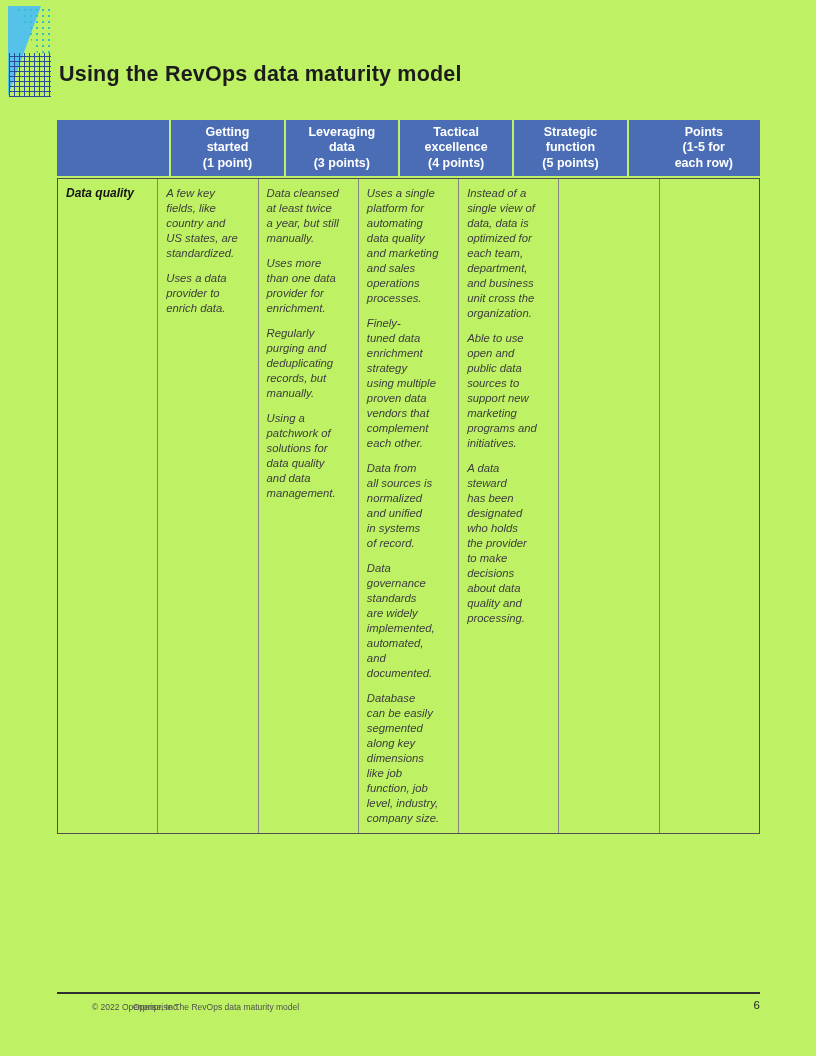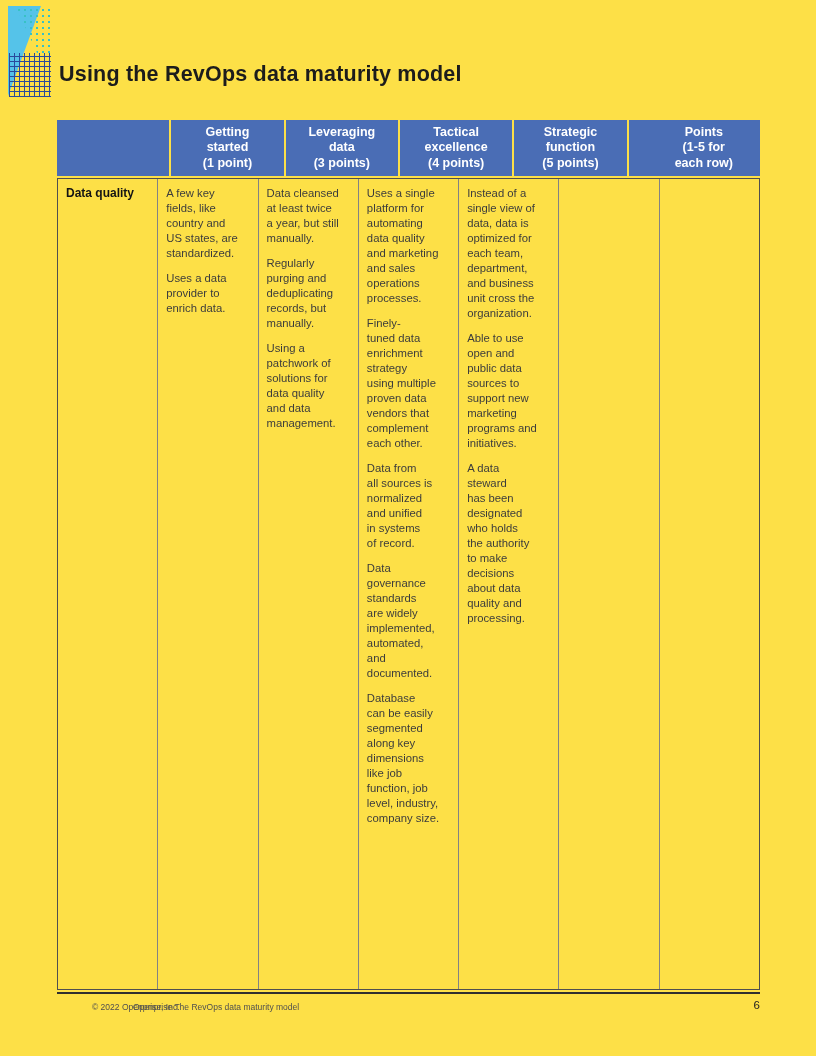--- a/index.html
+++ b/index.html
@@ -1,16 +1,16 @@
 <!DOCTYPE html>
 <html><head>
 <meta charset="utf-8">
 <style>
   html,body{margin:0;padding:0;background:#fff;}
-  .page{position:relative;width:816px;height:1056px;background:#fde047;overflow:hidden;
+  .page{position:relative;width:816px;height:1056px;background:#bef264;overflow:hidden;
         font-family:"Liberation Sans",sans-serif;}
 
   
   .deco{position:absolute;left:8px;top:6px;width:46px;height:92px;}
   .deco-tri{position:absolute;left:0;top:0;width:33px;height:90px;background:#55c3e9;
             clip-path:polygon(0 0,100% 0,0 100%);}
   .deco-dots{position:absolute;left:8px;top:1px;width:38px;height:48px;
              background-image:radial-gradient(circle,#38c1c4 1.2px,transparent 1.5px);
              background-size:6px 6px;
              clip-path:polygon(0 0,100% 0,100% 100%,58% 100%);}
@@ -21,21 +21,21 @@
   .title{position:absolute;left:59px;top:62px;margin:0;font-size:21.5px;line-height:24px;
          font-weight:700;color:#1c1c1c;letter-spacing:.2px;}
 
   
   .mtable{position:absolute;left:57px;top:120px;width:703px;}
   .thead{display:flex;}
   .th{flex:1 1 0;height:56px;margin-right:2px;background:#4a6db5;color:#ffffff;
       font-size:12.5px;font-weight:700;line-height:15.5px;text-align:center;
       display:flex;align-items:center;justify-content:center;white-space:pre-line;}
   .th:last-child{margin-right:0;padding-left:19px;}
-  .tbody{display:flex;height:812px;margin-top:2px;border:1.5px solid #4f4f4f;box-sizing:border-box;}
+  .tbody{display:flex;height:656px;margin-top:2px;border:1.5px solid #4f4f4f;box-sizing:border-box;font-style:italic;}
   .td{flex:1 1 0;border-left:1px solid #838383;box-sizing:border-box;
       padding:7px 6px 0 8px;font-size:11.3px;line-height:15px;color:#3c3c3c;overflow:hidden;}
   .td:first-child{border-left:none;}
   .td.label{font-weight:700;font-size:12px;color:#141414;}
   .para{margin:0 0 10px 0;white-space:pre-line;}
   .para:last-child{margin-bottom:0;}
 
   
   .footer-line{position:absolute;left:57px;top:992px;width:703px;height:1.5px;background:#2f2f2f;}
   .footer-copy{position:absolute;left:65px;top:1002px;font-size:8.5px;color:#4f4f4f;padding-left:27px;}
@@ -84,20 +84,24 @@
 standardized.</p>
           <p class="para">Uses a data
 provider to
 enrich data.</p>
         </div>
       <div class="td">
           <p class="para">Data cleansed
 at least twice
 a year, but still
 manually.</p>
+          <p class="para">Uses more
+than one data
+provider for
+enrichment.</p>
           <p class="para">Regularly
 purging and
 deduplicating
 records, but
 manually.</p>
           <p class="para">Using a
 patchwork of
 solutions for
 data quality
 and data
@@ -161,21 +165,21 @@
 sources to
 support new
 marketing
 programs and
 initiatives.</p>
           <p class="para">A data
 steward
 has been
 designated
 who holds
-the authority
+the provider
 to make
 decisions
 about data
 quality and
 processing.</p>
         </div>
       <div class="td"></div>
       <div class="td"></div>
     </div>
   </div>

